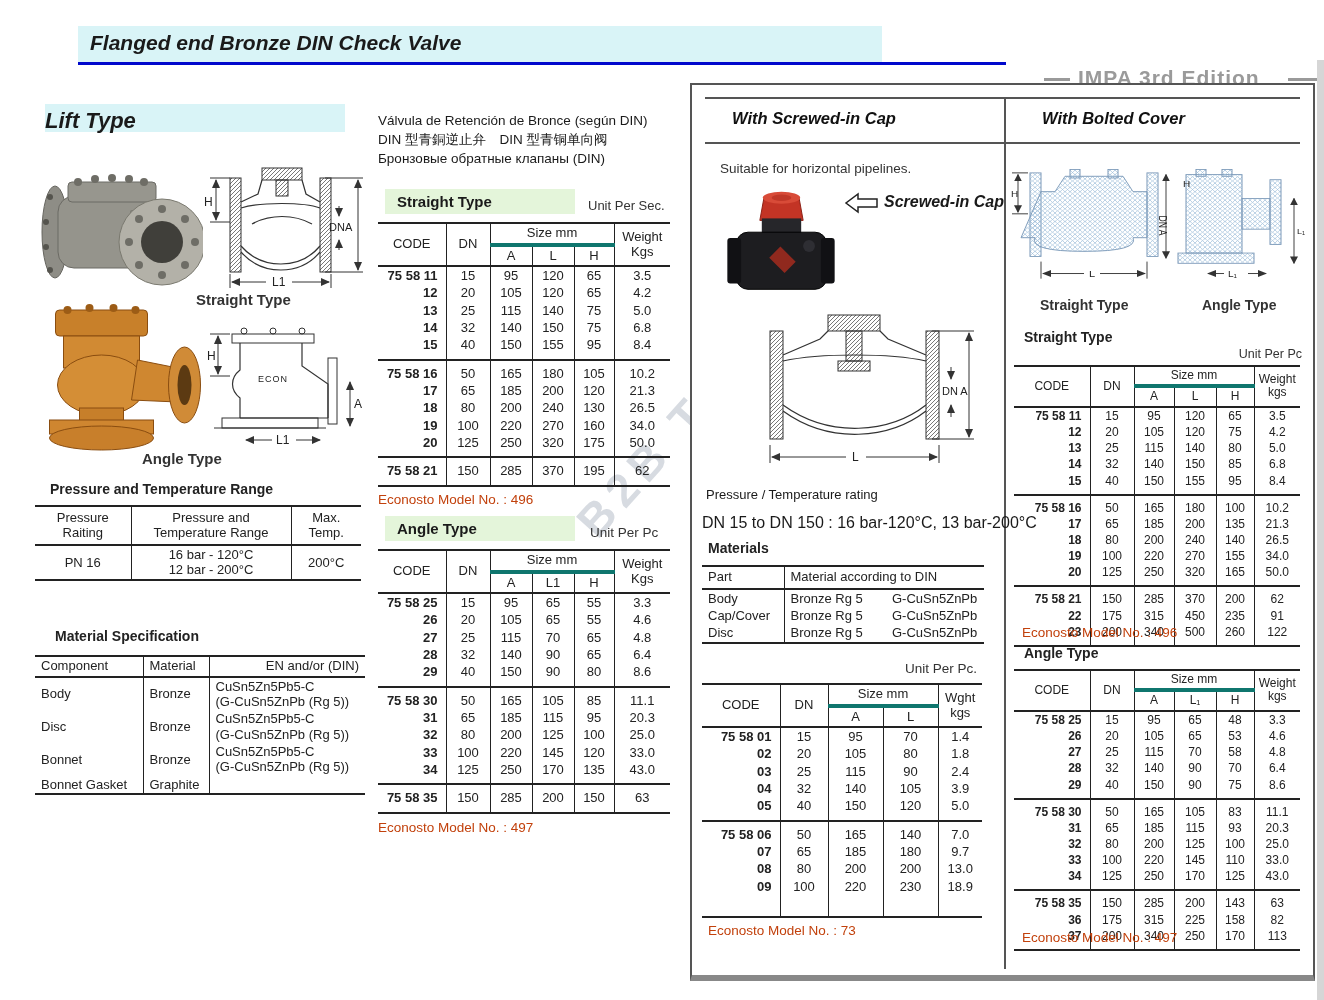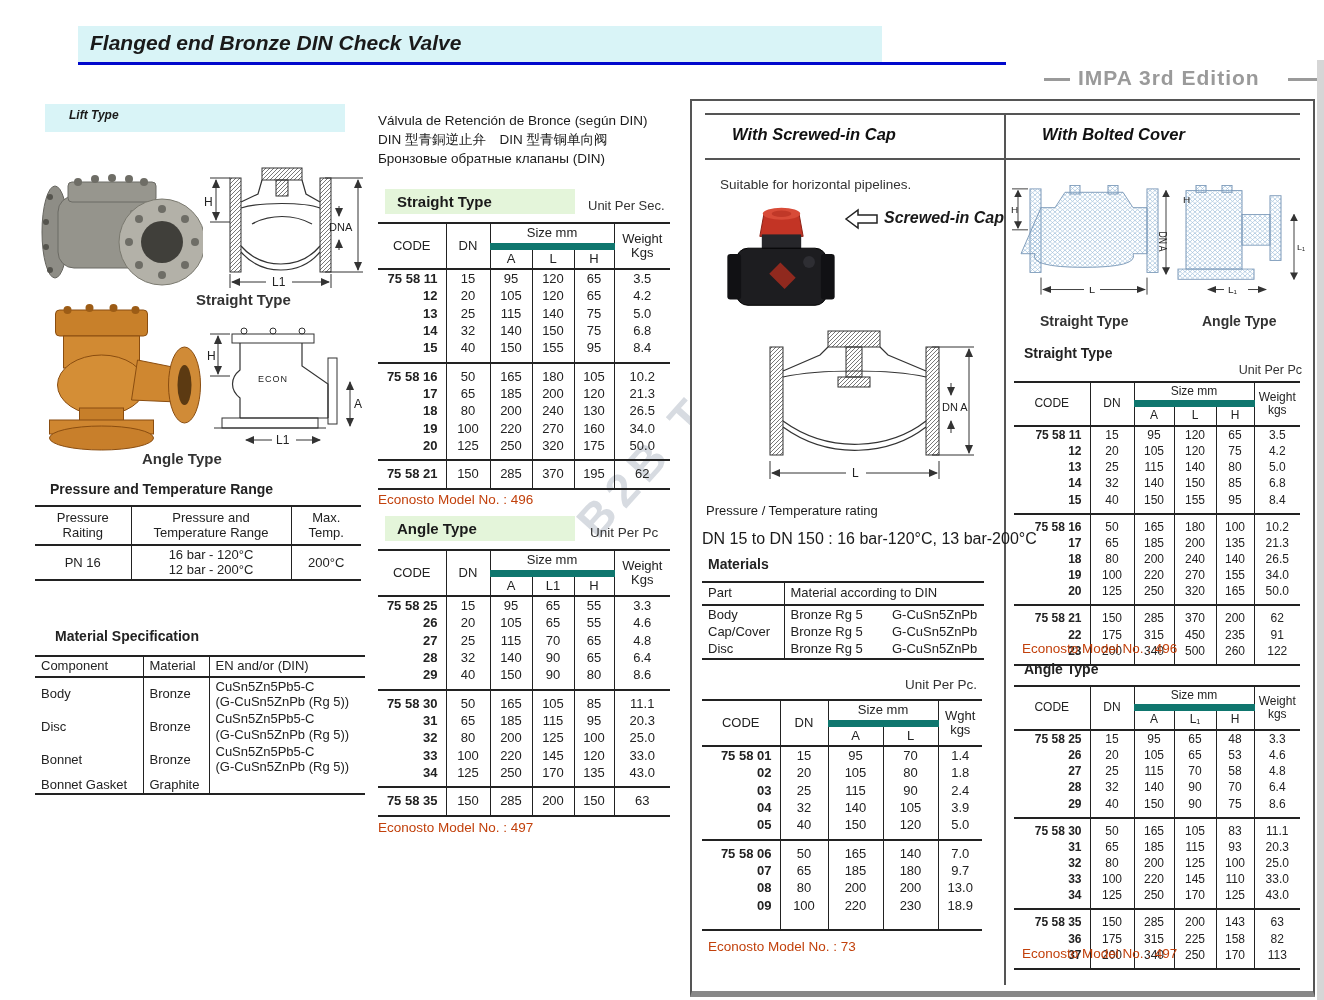--- a/index.html
+++ b/index.html
@@ -10,36 +10,36 @@
   .strip{background:#d9f4f7}
   .greenstrip{background:#e4f5da;font-weight:bold;font-size:15px;padding:4px 0 4px 12px}
   .caption{font-weight:bold;font-size:15px;color:#333}
   .heading{font-weight:bold;font-size:14px;color:#222}
   .unit{color:#333}
   .model{color:#c2410c;font-size:13.5px}
   
   .dtable{border-collapse:collapse;border-top:2px solid #222;border-bottom:2px solid #222;color:#222}
   .dtable th{font-weight:normal;text-align:center;padding:2px 3px;border-bottom:2px solid #222;
              white-space:pre-line;line-height:1.12}
-  .dtable th.hsize{border-bottom:7px solid #0f766e}
+  .dtable th.hsize{border-bottom:4px solid #0f766e}
   .dtable th,.dtable td{border-left:1px solid #222}
   .dtable .nol{border-left:none}
   .dtable tbody td{text-align:center;padding:1px 3px;white-space:pre-line;line-height:1.18}
   .dtable tr.gfirst td{border-top:2px solid #222;padding-top:5px}
   .dtable tr.glast td{padding-bottom:6px}
   .codes tbody td.nol{font-weight:bold;text-align:right;padding-right:8px}
   .t13{font-size:13px}.t12{font-size:12px}
   .matspec tbody td{text-align:left;padding:1px 6px}
   .matspec th{text-align:left;padding:2px 6px}
-  .matspec th:last-child{text-align:left}
+  .matspec th:last-child{text-align:right}
   .matmid th{text-align:left;padding:3px 6px}
   .matmid tbody td{text-align:left;padding:1px 6px}
   .matmid td:nth-child(3),.matmid th.nob{border-left:none}
   .ptt th,.ptt td{padding:4px 6px}
-  #captable tbody tr:last-child td{padding-bottom:16px}
+  #captable tbody tr:last-child td{padding-bottom:22px}
   
   .panel{border:2px solid #555;border-bottom:6px solid #888;background:#fff}
   .pline{background:#555;height:2px}
   .pdivider{position:absolute;left:312px;top:12px;bottom:6px;width:2px;background:#555}
   .phead{font-weight:bold;font-style:italic;font-size:16.5px;color:#111}
   .wm{font-size:46px;font-weight:bold;color:rgba(160,170,184,.42);transform:rotate(-48deg);
       letter-spacing:8px;white-space:nowrap;pointer-events:none}
   .edge{background:#d6d6d6}
   .impa{color:#9a9a9a;font-weight:bold;font-size:21px;letter-spacing:1px}
   .impadash{background:#9a9a9a;height:3px}
@@ -69,21 +69,21 @@
   </div>
   <div class="abs" style="left:78px;top:62px;width:928px;height:3px;background:#0008cc"></div>
 
   <div class="abs impadash" style="left:1044px;top:78px;width:26px"></div>
   <div class="abs impa" style="left:1078px;top:66px">IMPA 3rd Edition</div>
   <div class="abs impadash" style="left:1288px;top:78px;width:32px"></div>
 
   <div class="abs wm" style="left:540px;top:400px">B2B THAI</div>
 
   <div class="abs strip" style="left:45px;top:104px;width:300px;height:28px">
-    <div class="abs b i" style="left:24px;top:4px;font-size:12px">Lift Type</div>
+    <div class="abs b i" style="left:0;top:4px;font-size:22px">Lift Type</div>
   </div>
 
   <svg class="abs" style="left:38px;top:152px" width="165" height="145" viewBox="0 0 165 145">
     <ellipse cx="17" cy="80" rx="13" ry="46" fill="#8e8d86" stroke="#66655f"></ellipse>
     <circle cx="12" cy="45" r="3" fill="#55544e"></circle>
       <circle cx="8" cy="70" r="3" fill="#55544e"></circle>
     <circle cx="8" cy="95" r="3" fill="#55544e"></circle>
       <circle cx="12" cy="118" r="3" fill="#55544e"></circle>
     <rect x="20" y="44" width="102" height="72" rx="16" fill="#95948c" stroke="#6b6a64"></rect>
     <rect x="30" y="30" width="88" height="20" rx="4" fill="#97968e" stroke="#6b6a64"></rect>
@@ -472,21 +472,21 @@
           <td>150</td>
           <td>285</td>
           <td>200</td>
           <td>150</td>
           <td>63</td>
         </tr>
       </tbody>
   </table>
   <div class="abs model" style="left:378px;top:820px">Econosto Model No. : 497</div>
 
-  <div class="abs panel" style="left:690px;top:99px;width:621px;height:890px">
+  <div class="abs panel" style="left:690px;top:83px;width:621px;height:890px">
     <div class="abs pline" style="left:13px;top:12px;width:595px"></div>
     <div class="abs pline" style="left:13px;top:57px;width:595px"></div>
     <div class="pdivider"></div>
     <div class="abs phead" style="left:40px;top:24px">With Screwed-in Cap</div>
     <div class="abs phead" style="left:350px;top:24px">With Bolted Cover</div>
 
     <div class="abs" style="left:28px;top:76px;font-size:13.5px;color:#333">Suitable for horizontal pipelines.</div>
 
     <svg class="abs" style="left:30px;top:96px" width="118" height="128" viewBox="0 0 115 130">
       <path d="M36 40 L40 18 Q58 9 76 18 L80 40 Z" fill="#c33425" stroke="#8c1f14"></path>

